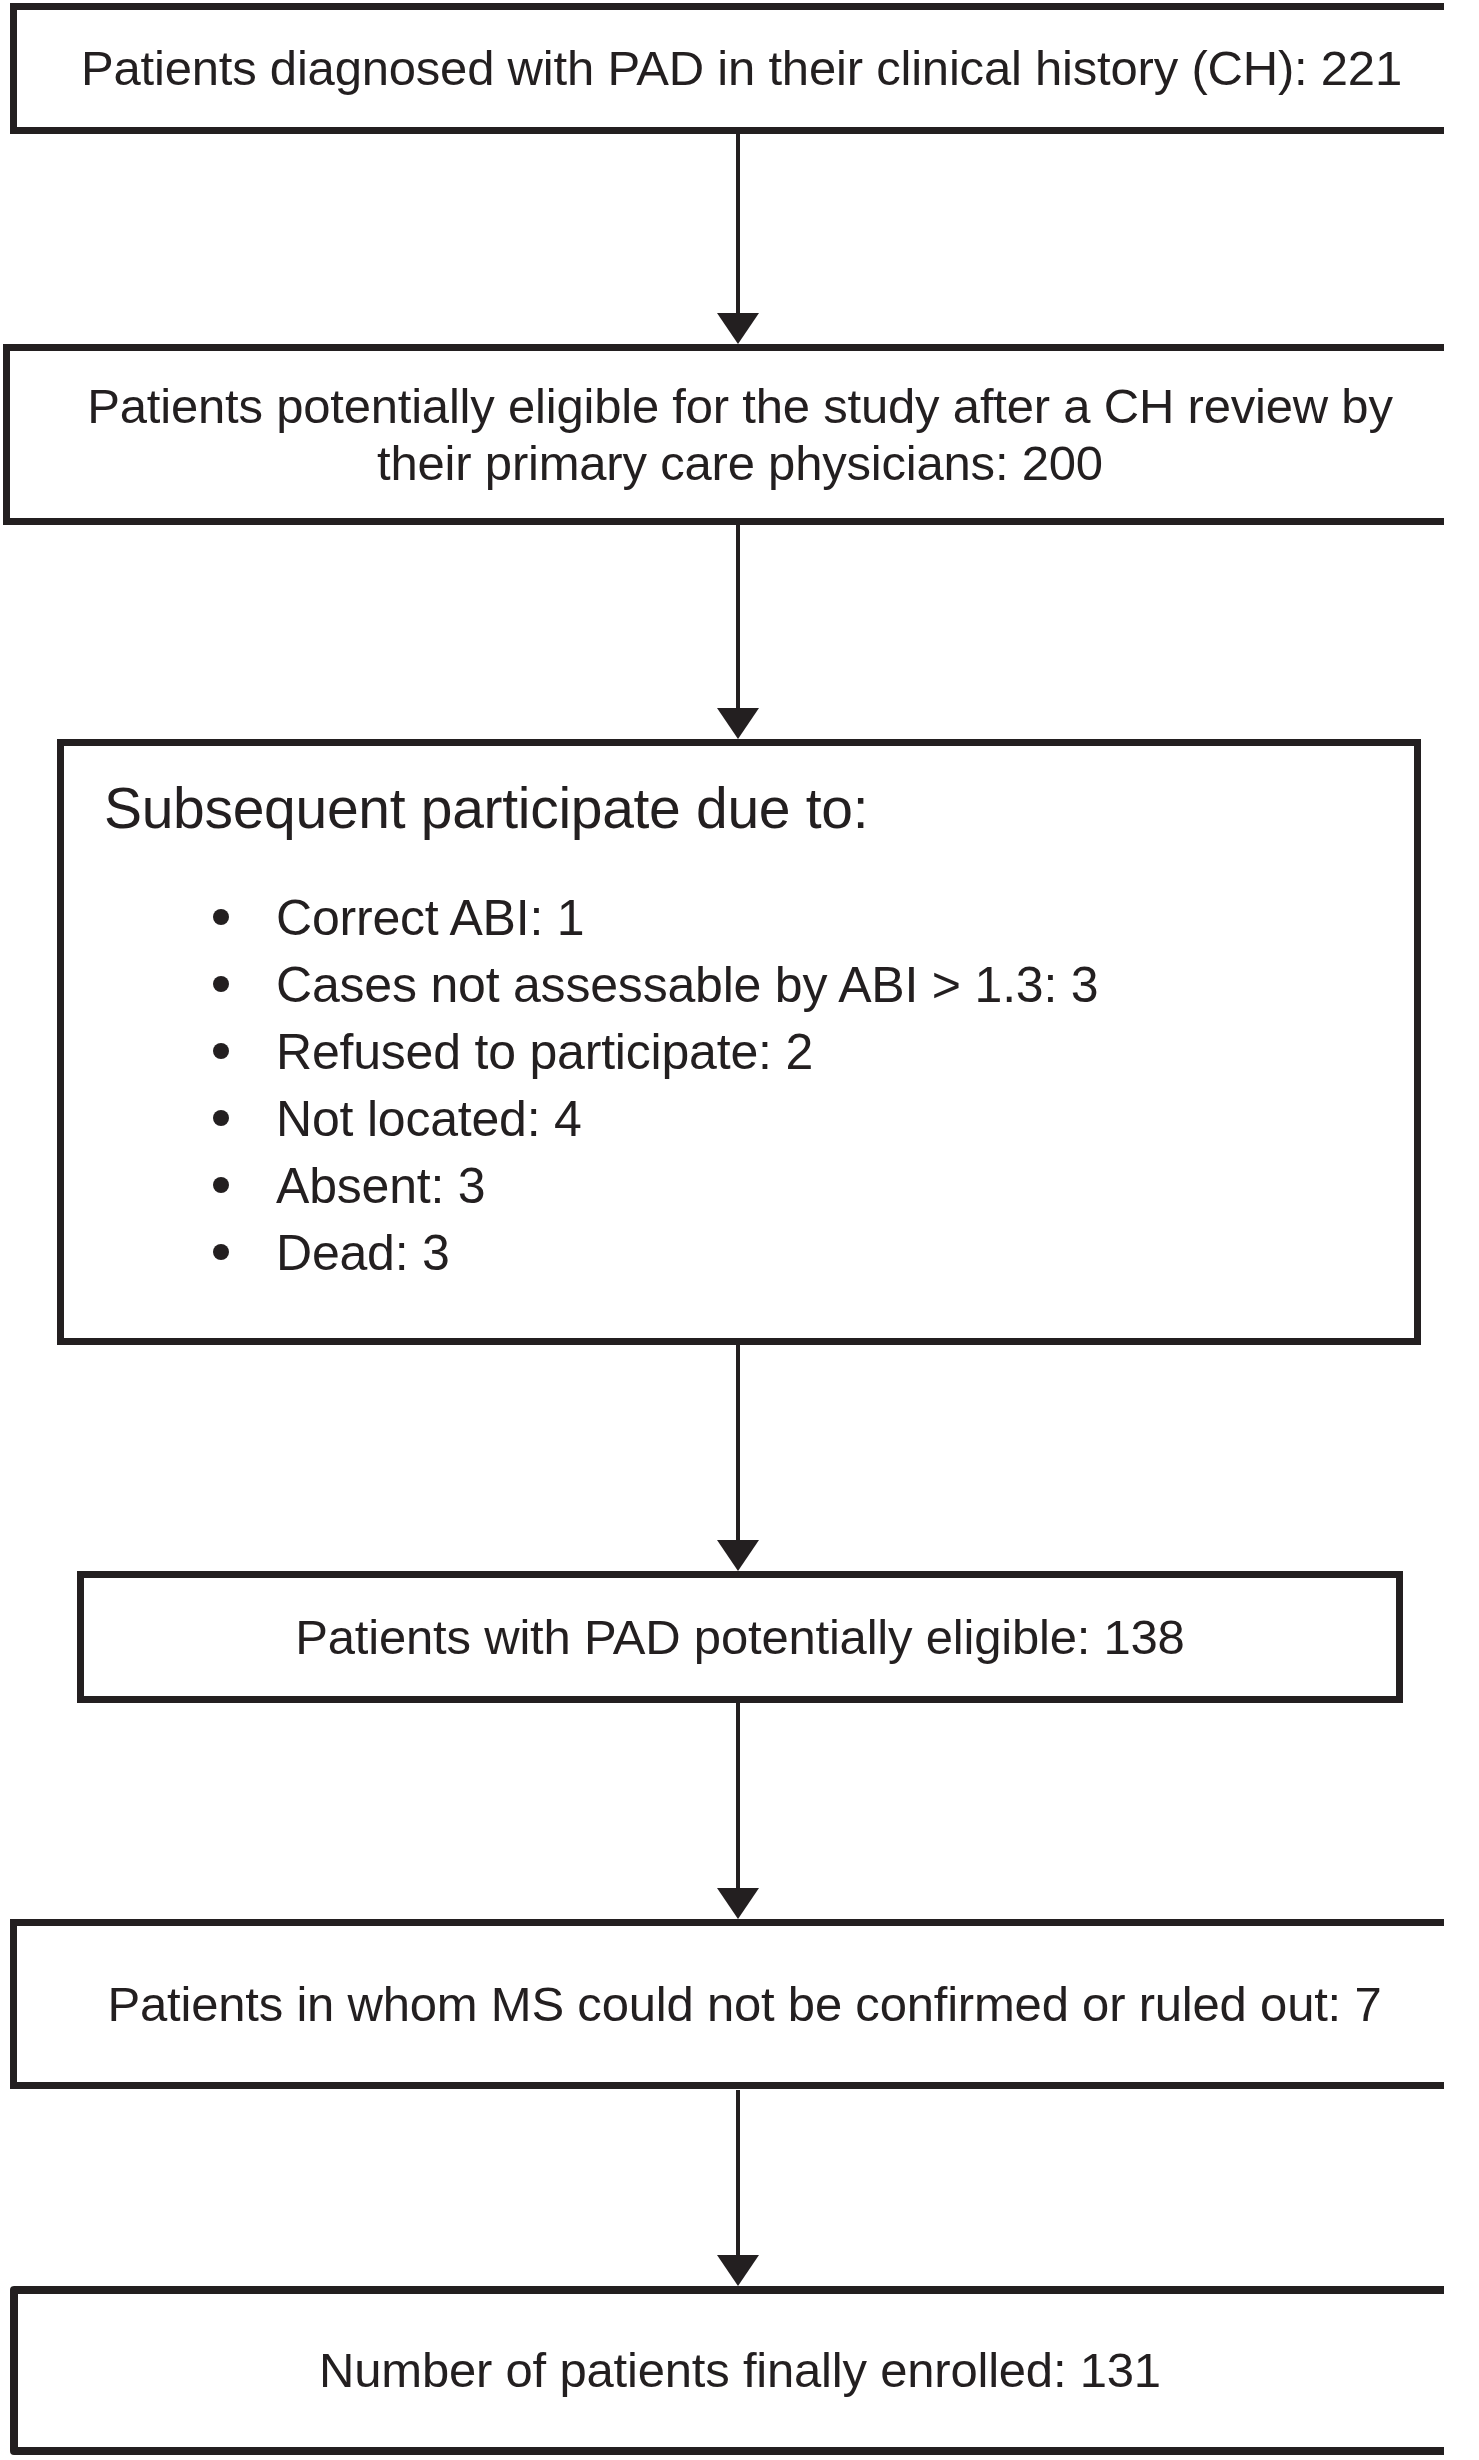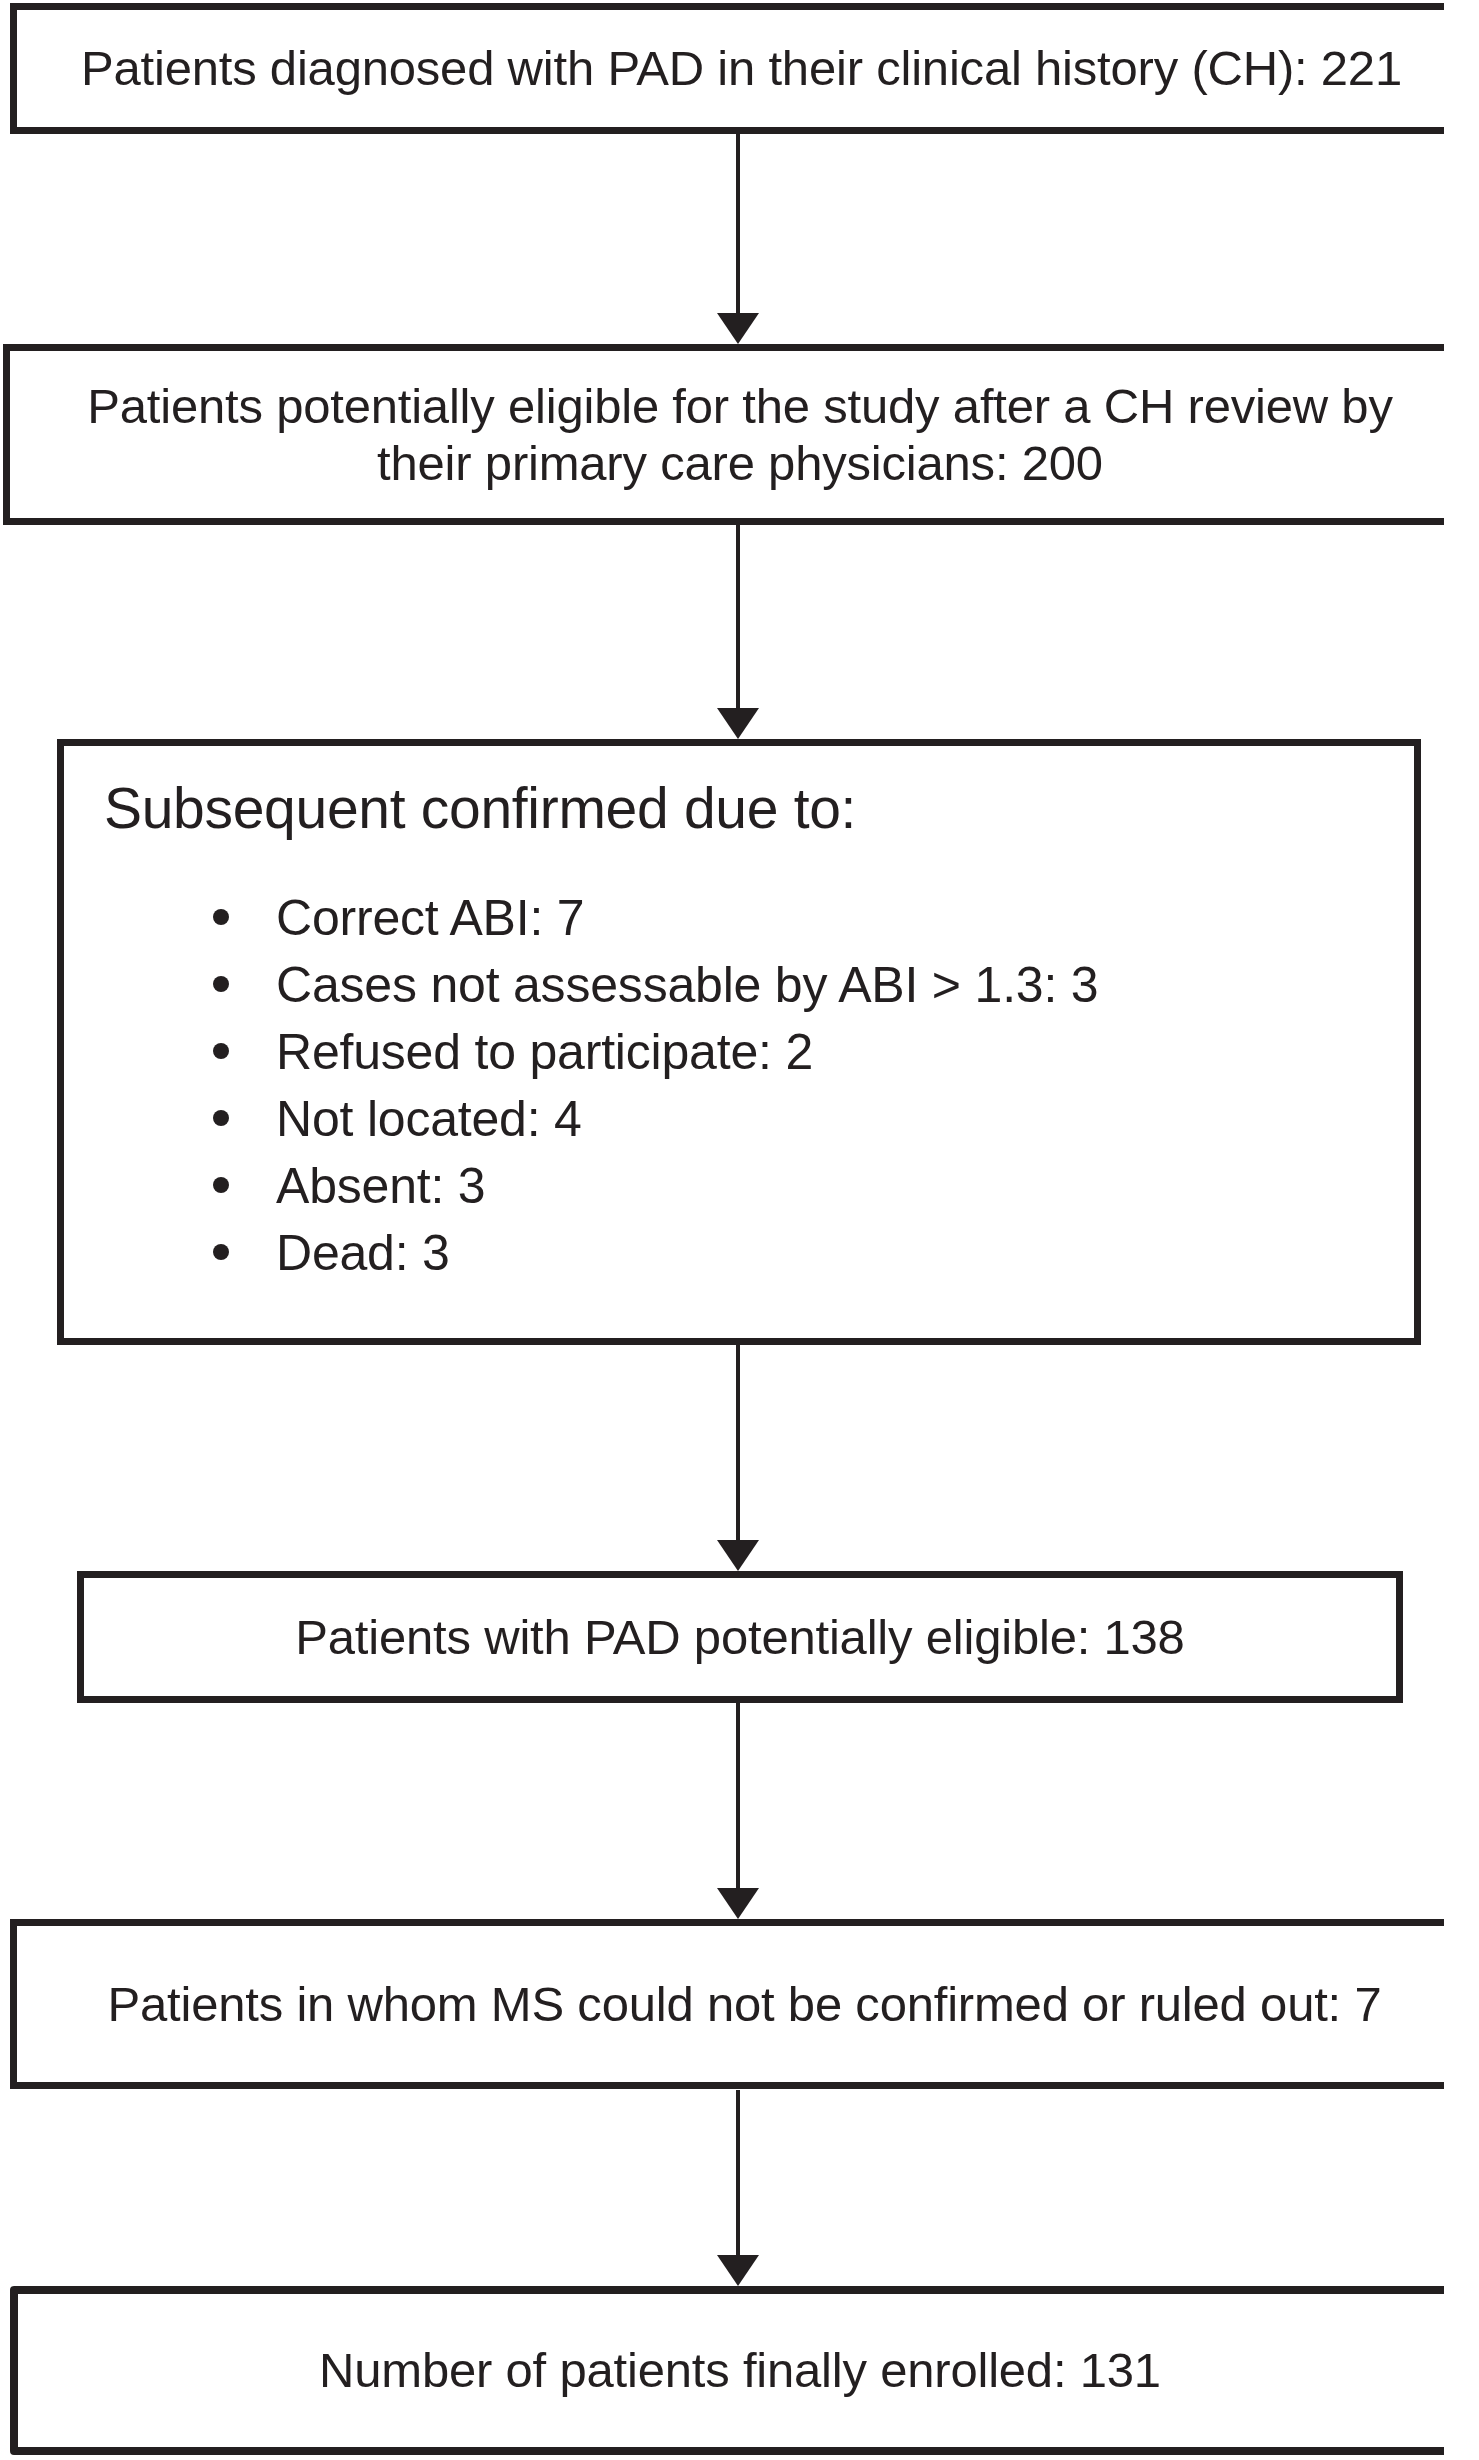--- a/index.html
+++ b/index.html
@@ -116,25 +116,25 @@
       <div>their primary care physicians: 200</div>
     </div>
   </div>
 
   <div class="arrow" id="arrow-down-2">
     <div class="arrow-line"></div>
     <div class="arrow-head"></div>
   </div>
 
   <div class="fbox" id="box-exclusions">
-    <div class="exclusions-title">Subsequent confirmed due to:</div>
+    <div class="exclusions-title">Subsequent participate due to:</div>
     <ul class="exclusions-list">
       <li class="exclusions-item">
         <span class="bullet-dot"></span>
-        <span>Correct ABI: 7</span>
+        <span>Correct ABI: 1</span>
       </li>
       <li class="exclusions-item">
         <span class="bullet-dot"></span>
         <span>Cases not assessable by ABI &gt; 1.3: 3</span>
       </li>
       <li class="exclusions-item">
         <span class="bullet-dot"></span>
         <span>Refused to participate: 2</span>
       </li>
       <li class="exclusions-item">

